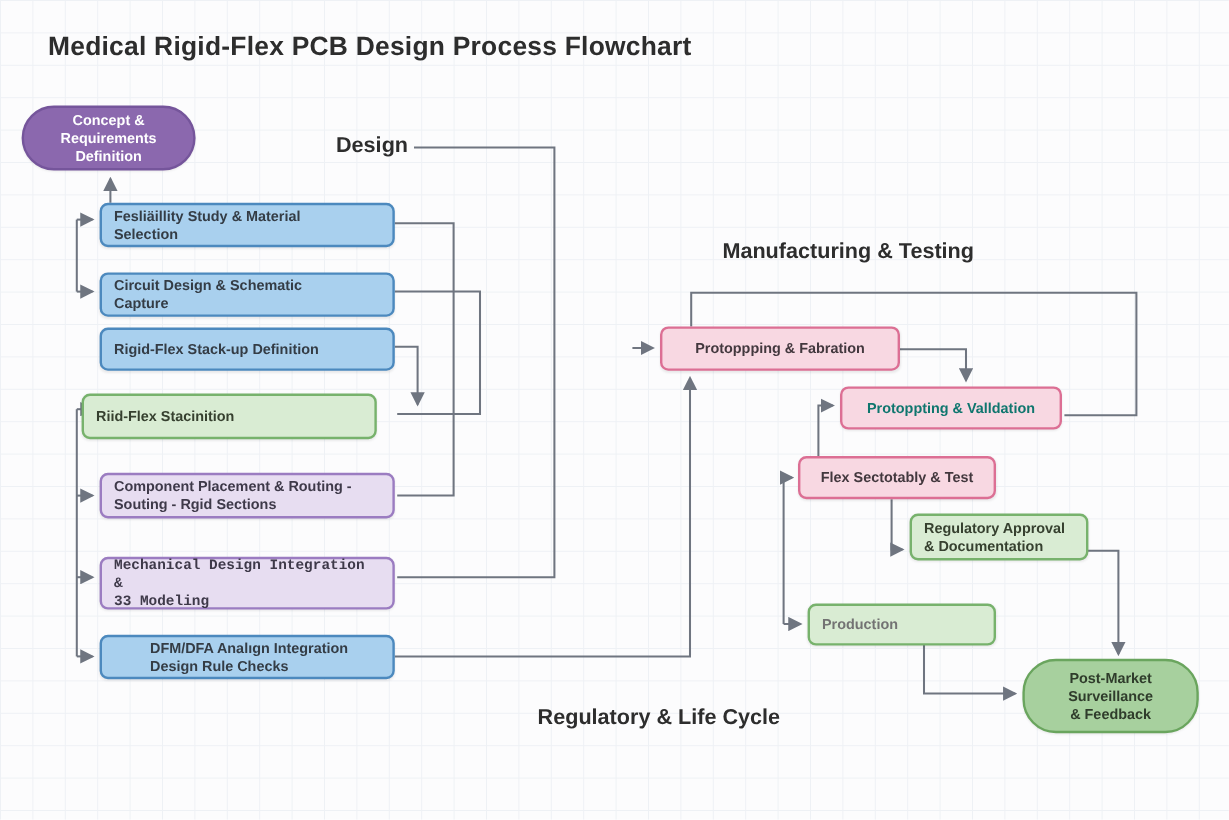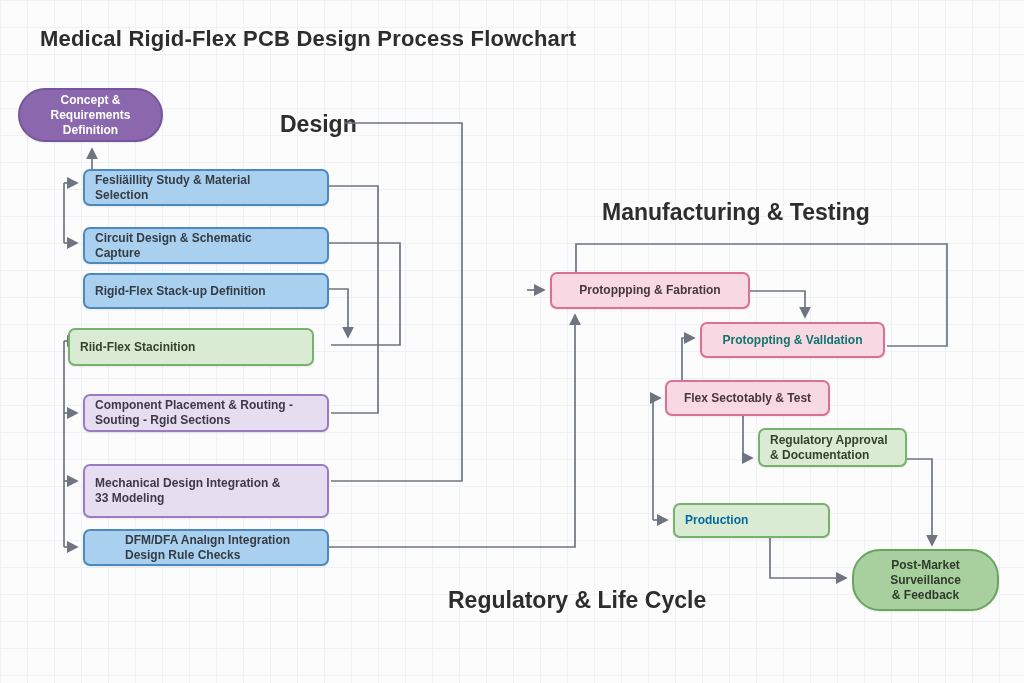--- a/index.html
+++ b/index.html
@@ -18,21 +18,21 @@
     background-size:27px 27px;
   }
   .title{
     position:absolute;left:0;right:0;top:26px;
     font-size:22px;font-weight:bold;color:#2d2d2d;
     letter-spacing:0.2px;
     padding-left:40px;
   }
   .section-label{
     position:absolute;
-    font-size:23px;font-weight:bold;color:#2d2d2d;
+    font-size:18px;font-weight:bold;color:#2d2d2d;
   }
   #wires{
     position:absolute;left:0;top:0;width:1024px;height:683px;
     pointer-events:none;
   }
   #wires polyline{
     fill:none;
     stroke:var(--line,#6f7580);
     stroke-width:1.7;
   }
@@ -98,26 +98,26 @@
 Requirements
 Definition</span></div>
     <div class="node" style="left: 83px; top: 169px; width: 246px; height: 37px; background: rgb(169, 208, 238); border-color: rgb(76, 137, 190); color: rgb(52, 60, 69);"><span>Fesliäillity Study &amp; Material
 Selection</span></div>
     <div class="node" style="left: 83px; top: 227px; width: 246px; height: 37px; background: rgb(169, 208, 238); border-color: rgb(76, 137, 190); color: rgb(52, 60, 69);"><span>Circuit Design &amp; Schematic
 Capture</span></div>
     <div class="node" style="left: 83px; top: 273px; width: 246px; height: 36px; background: rgb(169, 208, 238); border-color: rgb(76, 137, 190); color: rgb(52, 60, 69);"><span>Rigid-Flex Stack-up Definition</span></div>
     <div class="node" style="left: 68px; top: 328px; width: 246px; height: 38px; background: rgb(217, 236, 211); border-color: rgb(119, 178, 108); color: rgb(54, 64, 47);"><span>Riid-Flex Stacinition</span></div>
     <div class="node" style="left: 83px; top: 394px; width: 246px; height: 38px; background: rgb(231, 221, 241); border-color: rgb(155, 124, 193); color: rgb(62, 57, 73);"><span>Component Placement &amp; Routing -
 Souting - Rgid Sections</span></div>
-    <div class="node" style="left: 83px; top: 464px; width: 246px; height: 54px; background: rgb(231, 221, 241); border-color: rgb(155, 124, 193); color: rgb(62, 57, 73);"><span>Mechanical Design Integration &amp;
+    <div class="node" style="left: 83px; top: 464px; width: 246px; height: 44px; background: rgb(231, 221, 241); border-color: rgb(155, 124, 193); color: rgb(62, 57, 73); font-family: Liberation Mono, monospace;"><span>Mechanical Design Integration &amp;
 33 Modeling</span></div>
     <div class="node" style="left: 83px; top: 529px; width: 246px; height: 37px; background: rgb(169, 208, 238); border-color: rgb(76, 137, 190); color: rgb(52, 60, 69); padding-left: 40px;"><span>DFM/DFA Analıgn Integration
  Design Rule Checks</span></div>
     <div class="node center" style="left: 550px; top: 272px; width: 200px; height: 37px; background: rgb(248, 216, 226); border-color: rgb(220, 111, 148); color: rgb(67, 56, 62);"><span>Protoppping &amp; Fabration</span></div>
     <div class="node center" style="left: 700px; top: 322px; width: 185px; height: 36px; background: rgb(248, 216, 226); border-color: rgb(220, 111, 148); color: #0f766e;"><span>Protoppting &amp; Valldation</span></div>
     <div class="node center" style="left: 665px; top: 380px; width: 165px; height: 36px; background: rgb(248, 216, 226); border-color: rgb(220, 111, 148); color: rgb(67, 56, 62);"><span>Flex Sectotably &amp; Test</span></div>
     <div class="node" style="left: 758px; top: 428px; width: 149px; height: 39px; background: rgb(217, 236, 211); border-color: rgb(119, 178, 108); color: rgb(54, 64, 47);"><span>Regulatory Approval
 &amp; Documentation</span></div>
-    <div class="node" style="left: 673px; top: 503px; width: 157px; height: 35px; background: rgb(217, 236, 211); border-color: rgb(119, 178, 108); color: #0369a1;"><span>Production</span></div>
+    <div class="node" style="left: 673px; top: 503px; width: 157px; height: 35px; background: rgb(217, 236, 211); border-color: rgb(119, 178, 108); color: #737373;"><span>Production</span></div>
     <div class="node pill center" style="left: 852px; top: 549px; width: 147px; height: 62px; background: rgb(167, 208, 158); border-color: rgb(106, 165, 94); color: rgb(47, 60, 43);"><span>Post-Market
 Surveillance
 &amp; Feedback</span></div>
   </div>
 
 </body></html>

